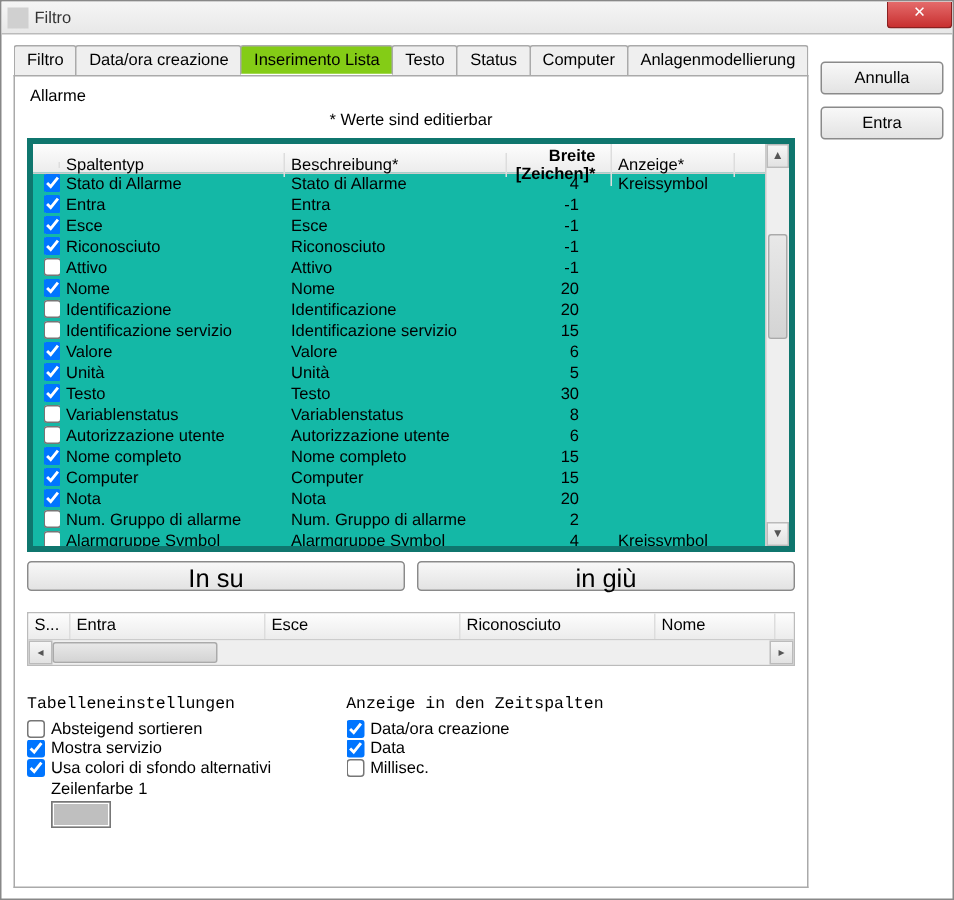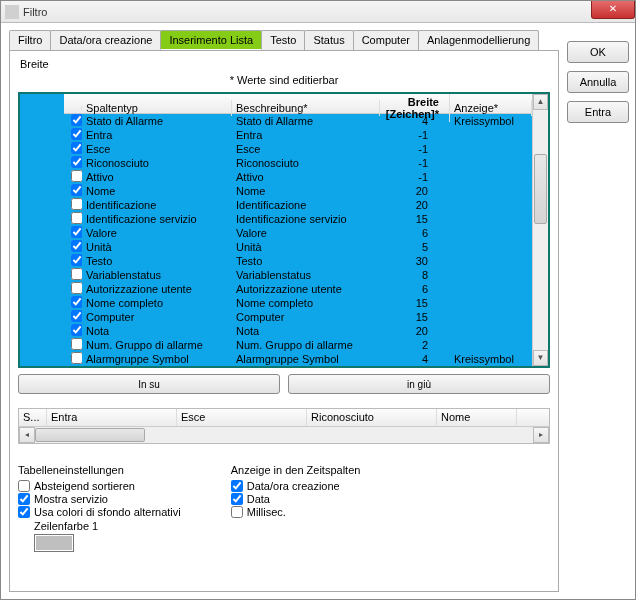--- a/index.html
+++ b/index.html
@@ -82,26 +82,25 @@
   .tabpage {
     border: 1px solid #aaa;
     border-top: none;
     padding: 8px;
     height: 542px;
     background: #fff;
   }
   .group-label { margin: 0 0 4px 2px; }
   .hint { text-align: center; margin: 4px 0 6px; }
   .table-wrap {
-    border: 2px solid #0f766e;
+    border: 4px solid #0f766e;
     height: 276px;
     position: relative;
-    background: #0ea5e9;
+    background: #14b8a6;
     display: flex;
-    padding-left: 44px;
   }
   .table-scroll {
     flex: 1;
     overflow: hidden;
   }
   .thead, .trow {
     display: grid;
     grid-template-columns: 18px 150px 148px 70px 82px;
     align-items: center;
   }
@@ -150,21 +149,21 @@
     border: 1px solid #aaa;
     border-radius: 2px;
   }
   .btn-row { display: flex; gap: 8px; margin-top: 6px; }
   .wide-btn {
     flex: 1;
     height: 20px;
     background: linear-gradient(to bottom,#f8f8f8,#e3e3e3);
     border: 1px solid #8a8a8a;
     border-radius: 3px;
-    font-size: 10px;
+    font-size: 17px;
     cursor: pointer;
   }
   .preview-strip {
     margin-top: 14px;
     height: 36px;
     border: 1px solid #bbb;
     background: #fff;
     position: relative;
   }
   .preview-head {
@@ -198,21 +197,21 @@
   .preview-hscroll .hthumb {
     position: absolute;
     top: 1px; bottom: 1px;
     left: 0; width: 110px;
     background: linear-gradient(to bottom,#e8e8e8,#d4d4d4);
     border: 1px solid #aaa;
     border-radius: 2px;
   }
   .bottom-groups { display: flex; margin-top: 20px; gap: 50px; }
   .bgroup { }
-  .bgroup-title { margin-bottom: 4px; }
+  .bgroup-title { margin-bottom: 4px; font-family: Liberation Mono, monospace; }
   .checkrow { display: flex; align-items: center; gap: 4px; margin: 1px 0; }
   .checkrow input { width: 12px; height: 12px; margin: 0; }
   .colorboxes { display: flex; gap: 37px; margin-top: 2px; padding-left: 16px; }
   .colorbox-wrap { }
   .colorbox-label { font-size: 11px; margin-bottom: 2px; }
   .colorbox {
     width: 40px; height: 18px;
     border: 1px solid #777;
     background: #bfbfbf;
     box-shadow: inset 0 0 0 1px #fff;
@@ -233,21 +232,21 @@
         <div class="tab">Filtro</div>
         <div class="tab">Data/ora creazione</div>
         <div class="tab active">Inserimento Lista</div>
         <div class="tab">Testo</div>
         <div class="tab">Status</div>
         <div class="tab">Computer</div>
         <div class="tab">Anlagenmodellierung</div>
       </div>
 
     <div class="tabpage">
-      <div class="group-label">Breite</div>
+      <div class="group-label">Allarme</div>
       <div class="hint">* Werte sind editierbar</div>
 
       <div class="table-wrap">
         <div class="table-scroll">
           <div class="thead">
             <div></div>
             <div>Spaltentyp</div>
             <div>Beschreibung*</div>
             <div style="text-align:right;padding-right:10px;font-weight:bold;">Breite [Zeichen]*</div>
             <div>Anzeige*</div>
@@ -446,17 +445,16 @@
           <label class="checkrow">
             <input type="checkbox" id="chk-ms" style="">
             <span>Millisec.</span>
           </label>
         </div>
       </div>
     </div>
   </div>
 
   <div class="side-col">
-    <button class="side-btn">OK</button>
     <button class="side-btn">Annulla</button>
     <button class="side-btn">Entra</button>
   </div>
 </div>
 
 </body></html>

